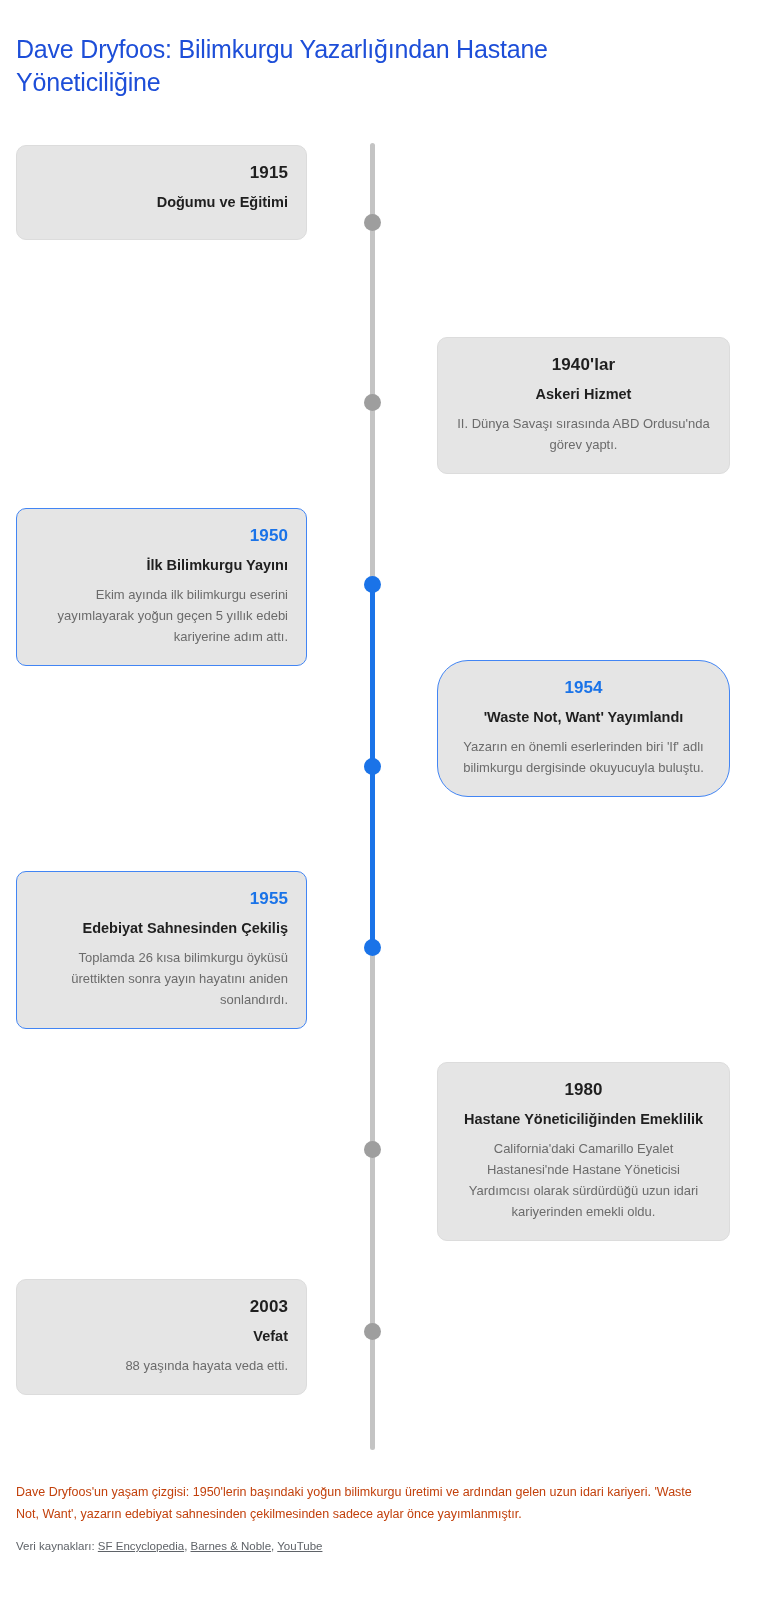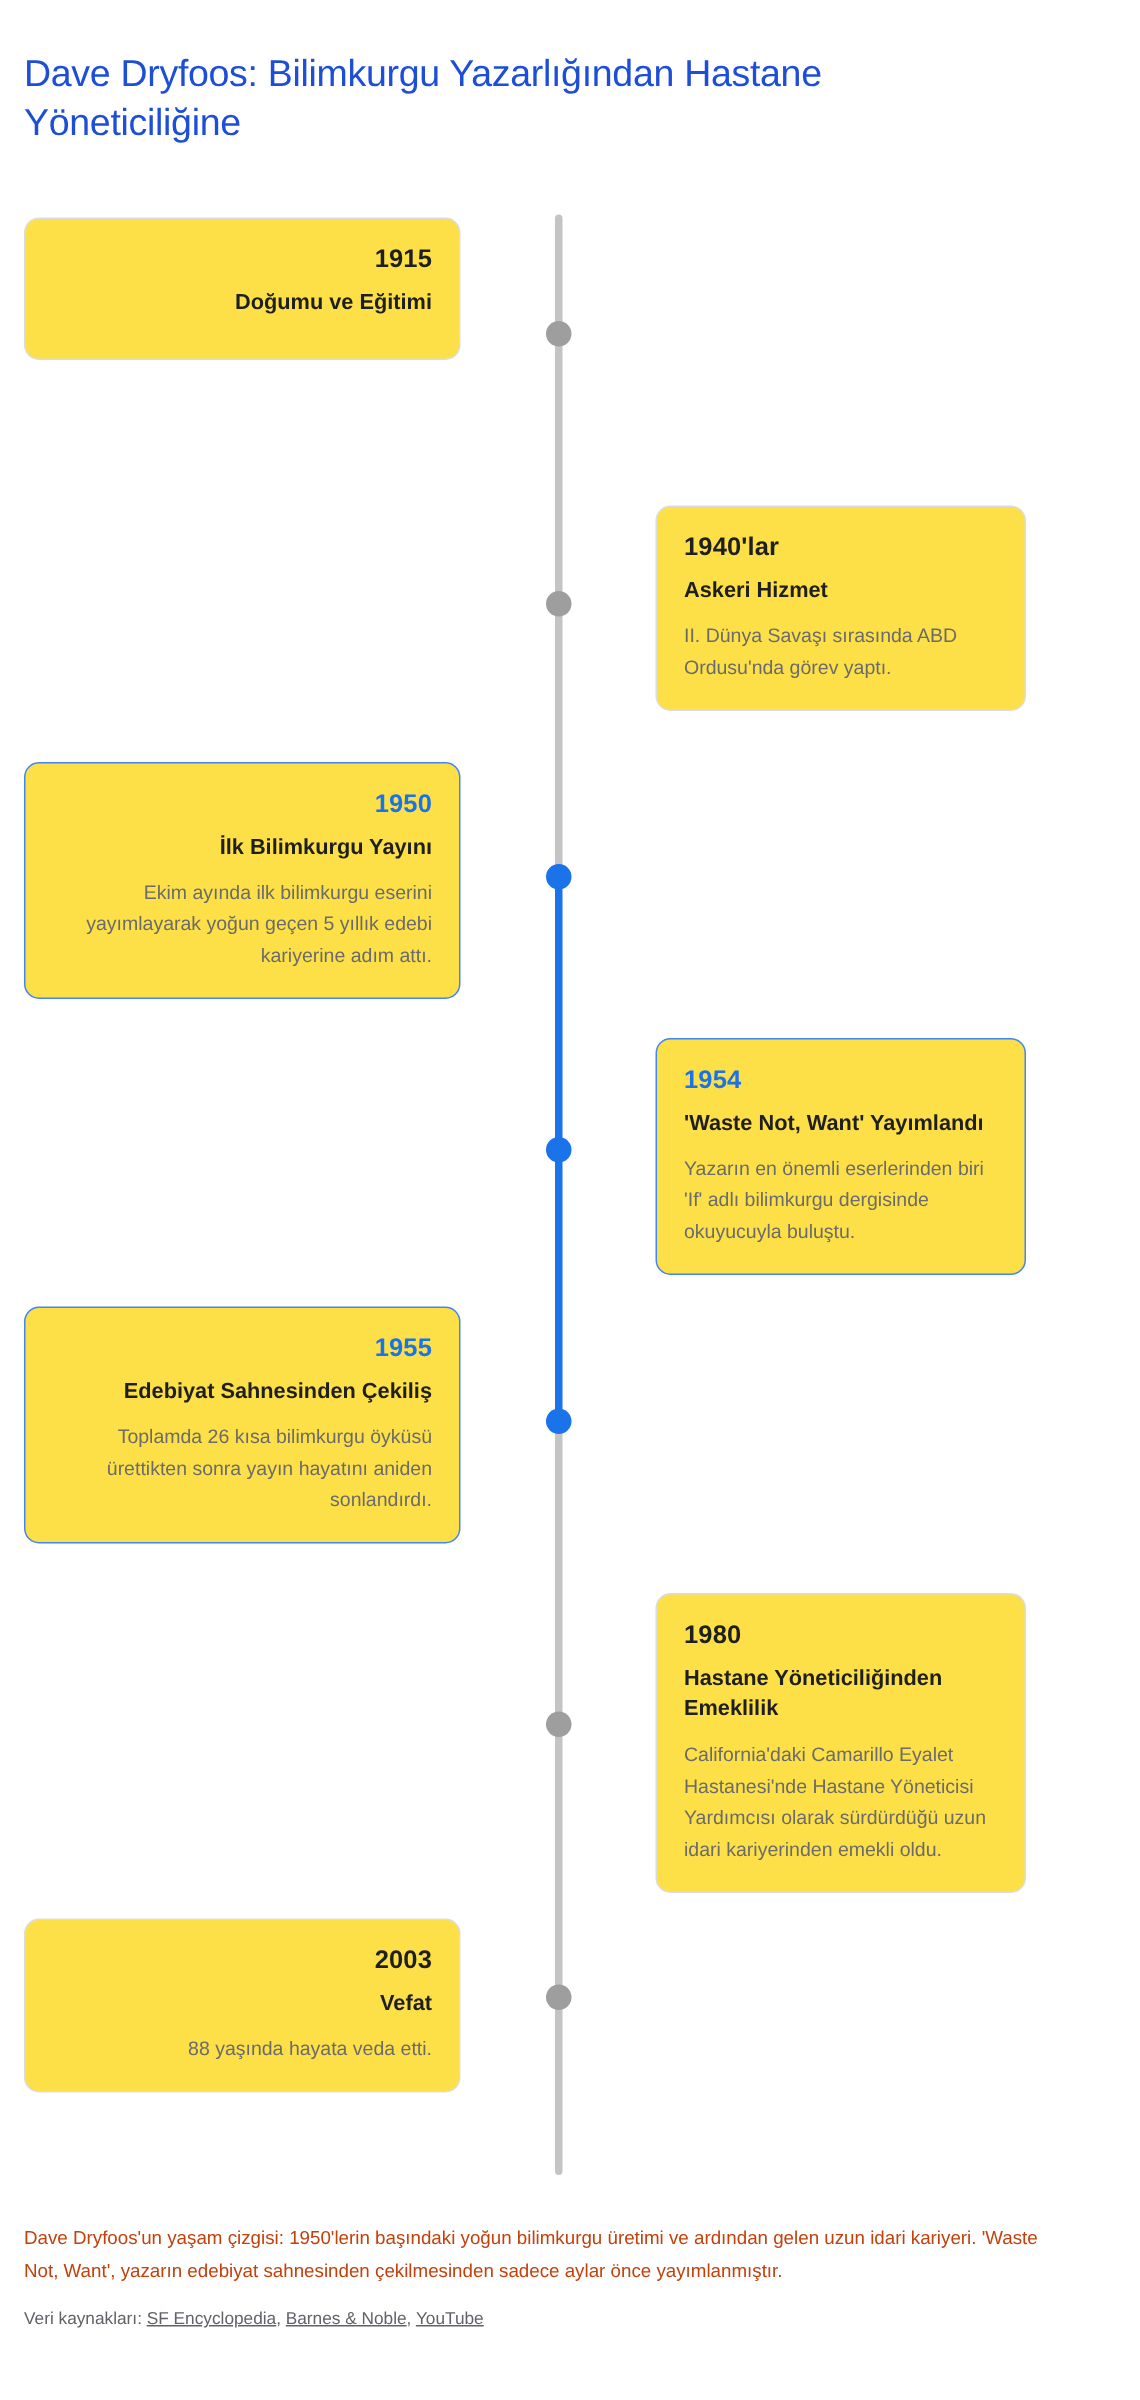--- a/index.html
+++ b/index.html
@@ -56,27 +56,27 @@
     border-radius: 50%;
     left: 364px;
     background: #9e9e9e;
   }
   .node.active { background: #1a73e8; }
 
   
   .card {
     position: absolute;
     box-sizing: border-box;
-    background: #fde047;
+    background: #e5e5e5;
     border: 1px solid #dcdcdc;
     border-radius: 10px;
     padding: 16px 18px 18px 18px;
   }
   .card.left  { left: 16px;  width: 291px; text-align: right; }
-  .card.right { left: 437px; width: 247px; text-align: left; }
+  .card.right { left: 437px; width: 293px; text-align: center; }
   .card.highlight {
     border: 1.5px solid #4285f4;
   }
 
   .card-year {
     font-size: 17px;
     font-weight: 700;
     line-height: 1.35;
     color: #1f1f1f;
     margin-bottom: 7px;
@@ -150,21 +150,21 @@
     <div class="card-title">Askeri Hizmet</div>
     <div class="card-desc">II. Dünya Savaşı sırasında ABD Ordusu'nda görev yaptı.</div>
   </div>
 
   <div class="card left highlight" style="top:508px;">
     <div class="card-year">1950</div>
     <div class="card-title">İlk Bilimkurgu Yayını</div>
     <div class="card-desc">Ekim ayında ilk bilimkurgu eserini yayımlayarak yoğun geçen 5 yıllık edebi kariyerine adım attı.</div>
   </div>
 
-  <div class="card right highlight" style="top:692px;">
+  <div class="card right highlight" style="top:660px;border-radius:31px;">
     <div class="card-year">1954</div>
     <div class="card-title">'Waste Not, Want' Yayımlandı</div>
     <div class="card-desc">Yazarın en önemli eserlerinden biri 'If' adlı bilimkurgu dergisinde okuyucuyla buluştu.</div>
   </div>
 
   <div class="card left highlight" style="top:871px;">
     <div class="card-year">1955</div>
     <div class="card-title">Edebiyat Sahnesinden Çekiliş</div>
     <div class="card-desc">Toplamda 26 kısa bilimkurgu öyküsü ürettikten sonra yayın hayatını aniden sonlandırdı.</div>
   </div>

